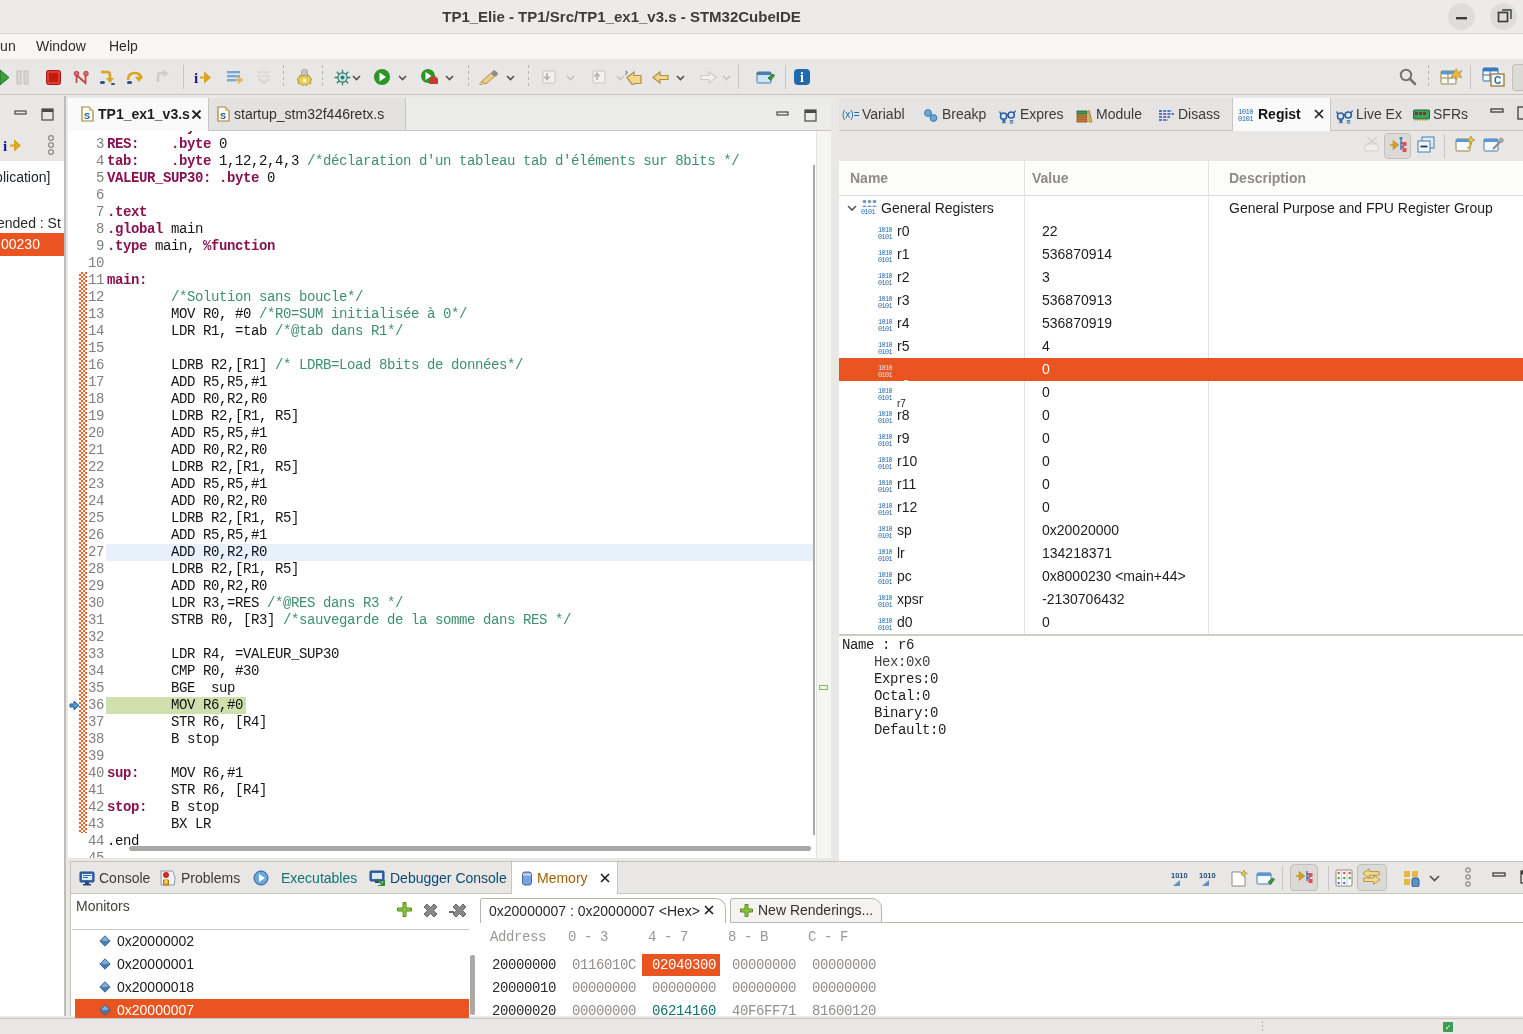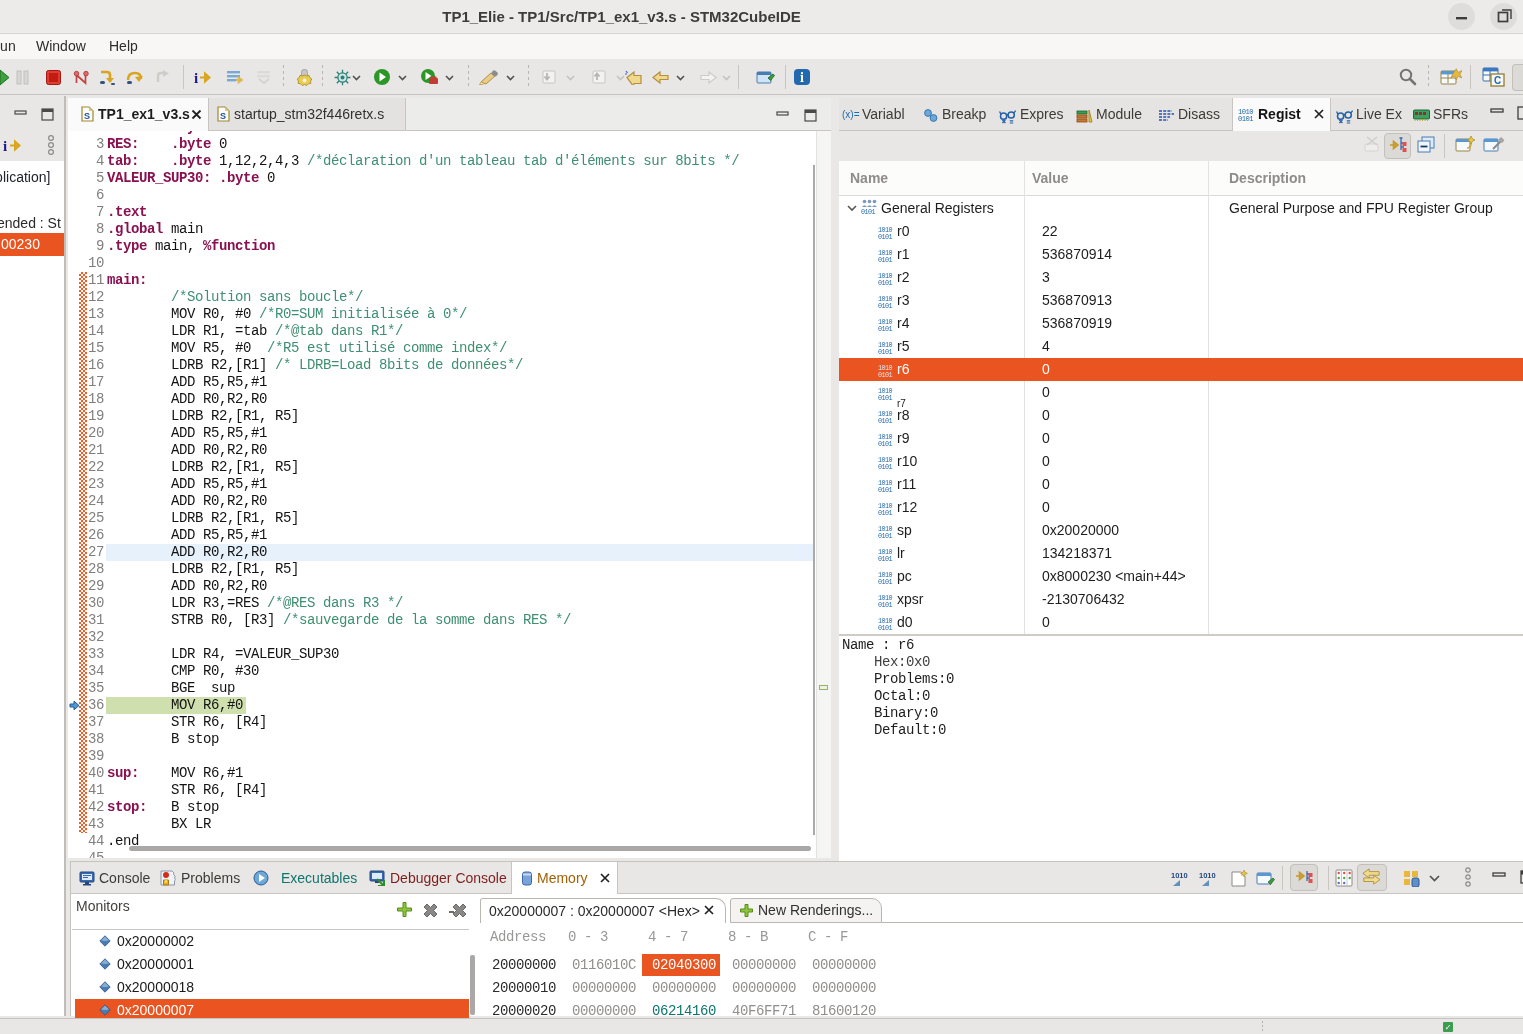--- a/index.html
+++ b/index.html
@@ -303,21 +303,20 @@
 <div class="codeline" style="left:39px;top:124px;"></div>
 <div class="lnum" style="left:2px;top:141px;">11</div>
 <div class="codeline" style="left:39px;top:141px;"><span class="kw">main:</span></div>
 <div class="lnum" style="left:2px;top:158px;">12</div>
 <div class="codeline" style="left:39px;top:158px;"><span class="cd">        </span><span class="cm">/*Solution sans boucle*/</span></div>
 <div class="lnum" style="left:2px;top:175px;">13</div>
 <div class="codeline" style="left:39px;top:175px;"><span class="cd">        MOV R0, #0 </span><span class="cm">/*R0=SUM initialisée à 0*/</span></div>
 <div class="lnum" style="left:2px;top:192px;">14</div>
 <div class="codeline" style="left:39px;top:192px;"><span class="cd">        LDR R1, =tab </span><span class="cm">/*@tab dans R1*/</span></div>
 <div class="lnum" style="left:2px;top:209px;">15</div>
-<div class="codeline" style="left:39px;top:209px;"><span class="cd">        MOV R5, #0  </span><span class="cm">/*R5 est utilisé comme index*/</span></div>
 <div class="lnum" style="left:2px;top:226px;">16</div>
 <div class="codeline" style="left:39px;top:226px;"><span class="cd">        LDRB R2,[R1] </span><span class="cm">/* LDRB=Load 8bits de données*/</span></div>
 <div class="lnum" style="left:2px;top:243px;">17</div>
 <div class="codeline" style="left:39px;top:243px;"><span class="cd">        ADD R5,R5,#1</span></div>
 <div class="lnum" style="left:2px;top:260px;">18</div>
 <div class="codeline" style="left:39px;top:260px;"><span class="cd">        ADD R0,R2,R0</span></div>
 <div class="lnum" style="left:2px;top:277px;">19</div>
 <div class="codeline" style="left:39px;top:277px;"><span class="cd">        LDRB R2,[R1, R5]</span></div>
 <div class="lnum" style="left:2px;top:294px;">20</div>
 <div class="codeline" style="left:39px;top:294px;"><span class="cd">        ADD R5,R5,#1</span></div>
@@ -528,21 +527,21 @@
       <text x="0" y="6.5" font-size="6.8" fill="#2369ae" font-family="Liberation Mono" letter-spacing="-0.6">1010</text>
       <text x="0" y="13.5" font-size="6.8" fill="#2369ae" font-family="Liberation Mono" letter-spacing="-0.6">0101</text>
     </svg>
 <span class="abs" style="left:58px;top:242px;font-size:14px;color:#1d1d1d;">r5</span>
 <span class="abs" style="left:203px;top:242px;font-size:14px;color:#1d1d1d;">4</span>
 <div class="abs orange" style="left:0;top:262px;width:684px;height:23px;"></div>
 <svg class="abs" style="left:39px;top:267px;" width="17" height="14" viewBox="0 0 17 14">
       <text x="0" y="6.5" font-size="6.8" fill="#dce8f4" font-family="Liberation Mono" letter-spacing="-0.6">1010</text>
       <text x="0" y="13.5" font-size="6.8" fill="#dce8f4" font-family="Liberation Mono" letter-spacing="-0.6">0101</text>
     </svg>
-<span class="abs" style="left:58px;top:265px;font-size:14px;color:#fff;">r6</span>
+<span class="abs" style="left:58px;top:281px;font-size:14px;color:#fff;">r6</span>
 <span class="abs" style="left:203px;top:265px;font-size:14px;color:#fff;">0</span>
 <svg class="abs" style="left:39px;top:290px;" width="17" height="14" viewBox="0 0 17 14">
       <text x="0" y="6.5" font-size="6.8" fill="#2369ae" font-family="Liberation Mono" letter-spacing="-0.6">1010</text>
       <text x="0" y="13.5" font-size="6.8" fill="#2369ae" font-family="Liberation Mono" letter-spacing="-0.6">0101</text>
     </svg>
 <span class="abs" style="left:58px;top:302px;font-size:10px;color:#1d1d1d;">r7</span>
 <span class="abs" style="left:203px;top:288px;font-size:14px;color:#1d1d1d;">0</span>
 <svg class="abs" style="left:39px;top:313px;" width="17" height="14" viewBox="0 0 17 14">
       <text x="0" y="6.5" font-size="6.8" fill="#2369ae" font-family="Liberation Mono" letter-spacing="-0.6">1010</text>
       <text x="0" y="13.5" font-size="6.8" fill="#2369ae" font-family="Liberation Mono" letter-spacing="-0.6">0101</text>
@@ -599,21 +598,21 @@
 <span class="abs" style="left:203px;top:495px;font-size:14px;color:#1d1d1d;">-2130706432</span>
 <svg class="abs" style="left:39px;top:520px;" width="17" height="14" viewBox="0 0 17 14">
       <text x="0" y="6.5" font-size="6.8" fill="#2369ae" font-family="Liberation Mono" letter-spacing="-0.6">1010</text>
       <text x="0" y="13.5" font-size="6.8" fill="#2369ae" font-family="Liberation Mono" letter-spacing="-0.6">0101</text>
     </svg>
 <span class="abs" style="left:58px;top:518px;font-size:14px;color:#1d1d1d;">d0</span>
 <span class="abs" style="left:203px;top:518px;font-size:14px;color:#1d1d1d;">0</span>
 <div class="abs" style="left:0;top:538px;width:684px;height:2px;background:#cfccc8;"></div>
 <div class="abs mono" style="left:3px;top:541px;font-size:14px;letter-spacing:-0.4px;color:#1d1d1d;white-space:pre;">Name : r6</div>
 <div class="abs mono" style="left:3px;top:558px;font-size:14px;letter-spacing:-0.4px;color:#404040;white-space:pre;">    Hex:0x0</div>
-<div class="abs mono" style="left:3px;top:575px;font-size:14px;letter-spacing:-0.4px;color:#1d1d1d;white-space:pre;">    Problems:0</div>
+<div class="abs mono" style="left:3px;top:575px;font-size:14px;letter-spacing:-0.4px;color:#1d1d1d;white-space:pre;">    Expres:0</div>
 <div class="abs mono" style="left:3px;top:592px;font-size:14px;letter-spacing:-0.4px;color:#1d1d1d;white-space:pre;">    Octal:0</div>
 <div class="abs mono" style="left:3px;top:609px;font-size:14px;letter-spacing:-0.4px;color:#1d1d1d;white-space:pre;">    Binary:0</div>
 <div class="abs mono" style="left:3px;top:626px;font-size:14px;letter-spacing:-0.4px;color:#1d1d1d;white-space:pre;">    Default:0</div>
 </div>
 
 <div id="bottompane" class="abs">
 <div class="abs" style="left:0;top:0;width:1453px;height:32px;background:#e8e7e5;border-bottom:1px solid #c8c5c1;"></div>
 <div class="abs" style="left:440px;top:0;width:107px;height:32px;background:#fff;border-left:1px solid #c8c5c1;border-right:1px solid #c8c5c1;"></div>
 <svg class="abs" style="left:8px;top:9px;" width="17" height="15" viewBox="0 0 17 15">
       <rect x="1" y="1" width="14" height="10" rx="1" fill="#3a68b0" stroke="#24487c"></rect>
@@ -634,21 +633,21 @@
       <circle cx="8" cy="8" r="7" fill="#6da8d6" stroke="#2c5c94"></circle>
       <path d="M6 4 L12 8 L6 12 Z" fill="#fff"></path>
     </svg>
 <span class="abs" style="left:203px;top:8px;font-size:14px;color:#0f766e;white-space:nowrap;margin-left:7px;">Executables</span>
 <svg class="abs" style="left:298px;top:8px;" width="17" height="16" viewBox="0 0 17 16">
       <rect x="1" y="1" width="14" height="10" rx="1" fill="#3a68b0" stroke="#24487c"></rect>
       <rect x="3" y="3" width="10" height="6" fill="#dceafa"></rect>
       <rect x="6" y="11" width="4" height="2" fill="#24487c"></rect>
       <path d="M8 9 l7 7 M9 16 l6 0 l0 -6" stroke="#2c8c2c" stroke-width="2" fill="none"></path>
     </svg>
-<span class="abs" style="left:319px;top:8px;font-size:14px;color:#7f1d1d;white-space:nowrap;">Debugger Console</span>
+<span class="abs" style="left:319px;top:8px;font-size:14px;color:#0c4a6e;white-space:nowrap;">Debugger Console</span>
 <svg class="abs" style="left:450px;top:8px;" width="12" height="17" viewBox="0 0 12 17">
       <rect x="1.5" y="2" width="9" height="13" rx="2.5" fill="#7aa4d9" stroke="#3a68a8"></rect>
       <path d="M2 4.5 h8" stroke="#c9d9ef" stroke-width="2"></path>
     </svg>
 <span class="abs" style="left:466px;top:8px;font-size:14px;color:#a16207;white-space:nowrap;">Memory</span>
 <svg class="abs" style="left:528px;top:10px;" width="12" height="12" viewBox="0 0 12 12">
       <path d="M2 2 L10 10 M10 2 L2 10" stroke="#222" stroke-width="1.7"></path>
     </svg>
 <svg class="abs" style="left:1099px;top:8px;" width="22" height="17" viewBox="0 0 22 17">
       <text x="1" y="8" font-size="7.5" font-weight="bold" fill="#24487c" font-family="Liberation Sans">1010</text>

